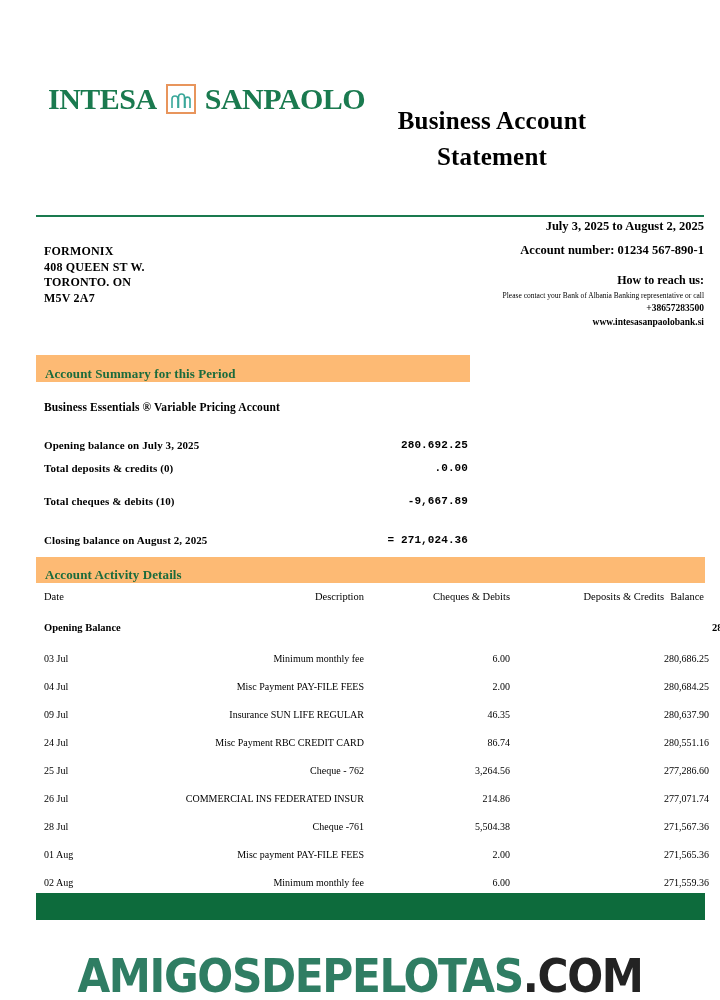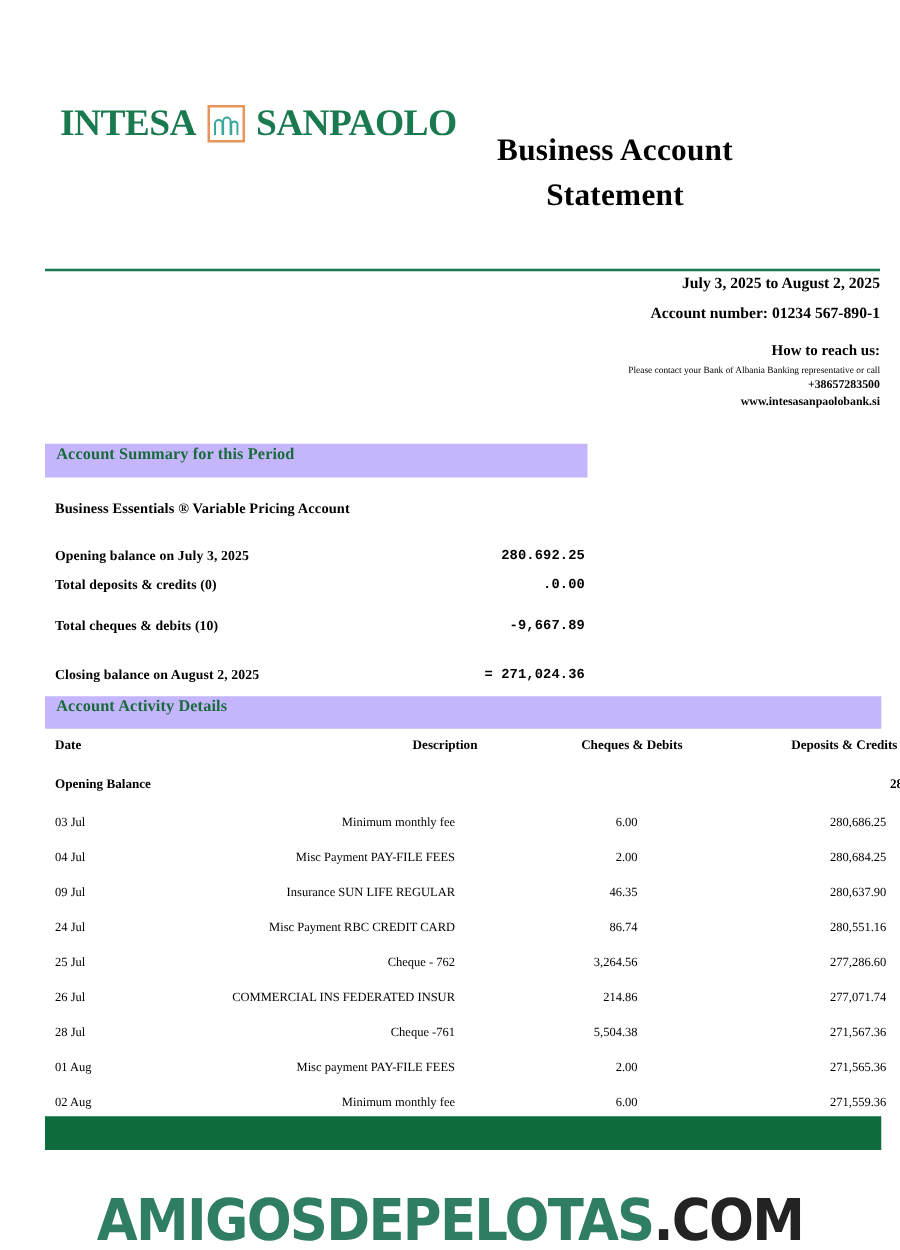--- a/index.html
+++ b/index.html
@@ -121,23 +121,23 @@
   }
   .meta-web {
     font-size: 9.5px;
     font-weight: bold;
     line-height: 1.45;
   }
 
   
   .band {
     position: absolute;
-    background: #c4b5fd;
-    display: flex;
-    align-items: flex-start;
+    background: #fdba74;
+    display: flex;
+    align-items: flex-end;
   }
   .band-title {
     color: #1a6b3c;
     font-size: 13px;
     font-weight: bold;
     padding-left: 9px;
     letter-spacing: 0.1px;
   }
   #band-summary { left: 36px; top: 314px; width: 434px; height: 27px; }
   #band-activity { left: 36px; top: 516px; width: 669px; height: 26px; }
@@ -179,21 +179,21 @@
     display: flex;
     align-items: baseline;
     width: 100%;
   }
   .c-date  { width: 76px; flex: none; text-align: left; }
   .c-desc  { width: 244px; flex: none; text-align: right; }
   .c-debit { width: 146px; flex: none; text-align: right; }
   .c-cred  { width: 154px; flex: none; text-align: right; }
   .c-bal   { width: 40px;  flex: 1 1 auto; text-align: right; }
 
-  .thead .trow { font-weight: bold; font-size: 10.5px; gap: 18px; }
+  .thead .trow { font-weight: normal; font-size: 10.5px; }
   .thead { margin-bottom: 20px; }
 
   .opening .trow { font-weight: bold; font-size: 10.5px; gap: 16px; }
   .opening { margin-bottom: 20px; }
 
   .tbody .trow {
     font-weight: normal;
     font-size: 10px;
     height: 28px;
     align-items: flex-start;
@@ -241,20 +241,26 @@
     <span class="logo-word">SANPAOLO</span>
   </div>
 
   <div class="doc-title">
     <div>Business Account</div>
     <div>Statement</div>
   </div>
 
   <div class="rule"></div>
 
+  <div class="address">
+    <div>FORMONIX</div>
+    <div>408 QUEEN ST W.</div>
+    <div>TORONTO. ON</div>
+    <div>M5V 2A7</div>
+  </div>
 
   <div class="meta">
     <div class="meta-period">July 3, 2025 to August 2, 2025</div>
     <div class="meta-account">Account number: 01234 567-890-1</div>
     <div class="meta-reach">How to reach us:</div>
     <div class="meta-contact">Please contact your Bank of Albania Banking representative or call</div>
     <div class="meta-phone">+38657283500</div>
     <div class="meta-web">www.intesasanpaolobank.si</div>
   </div>
 

